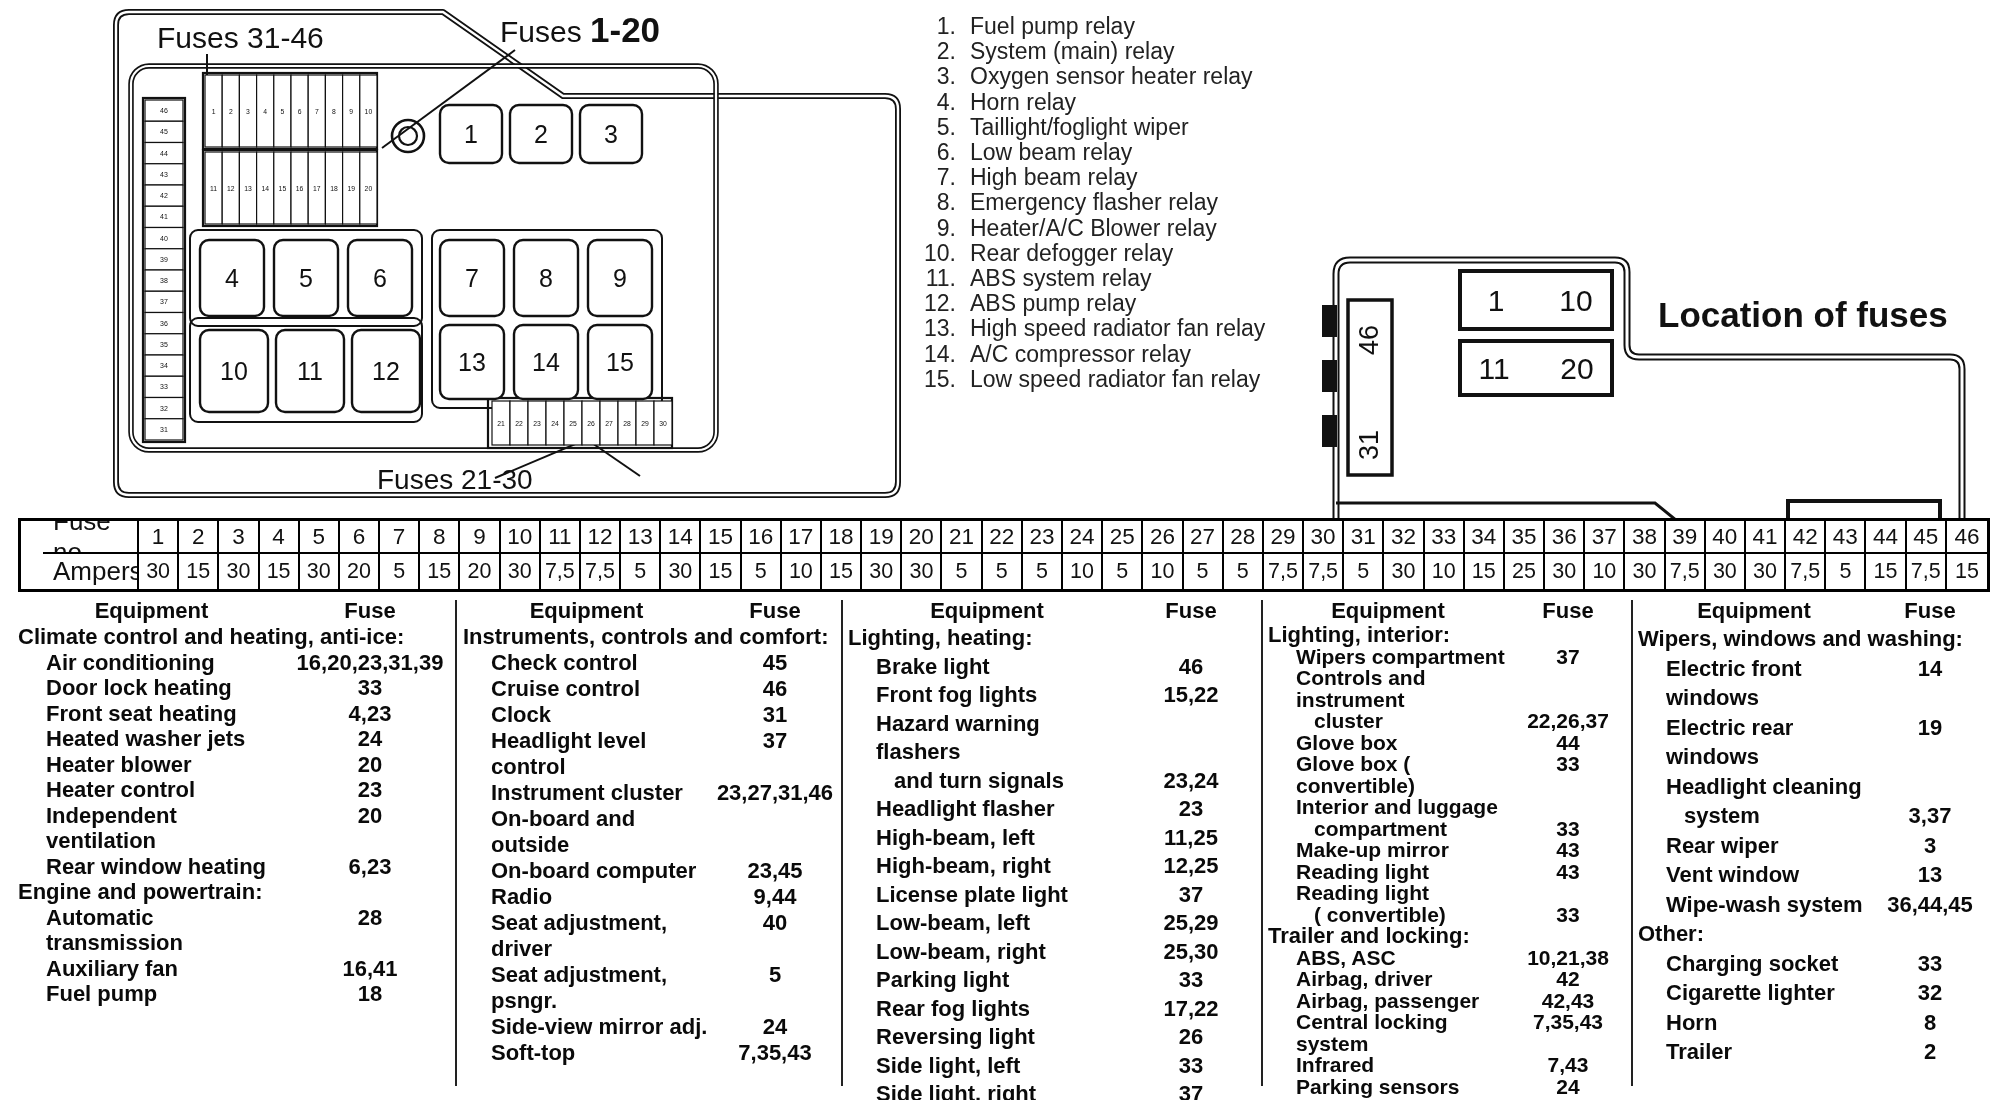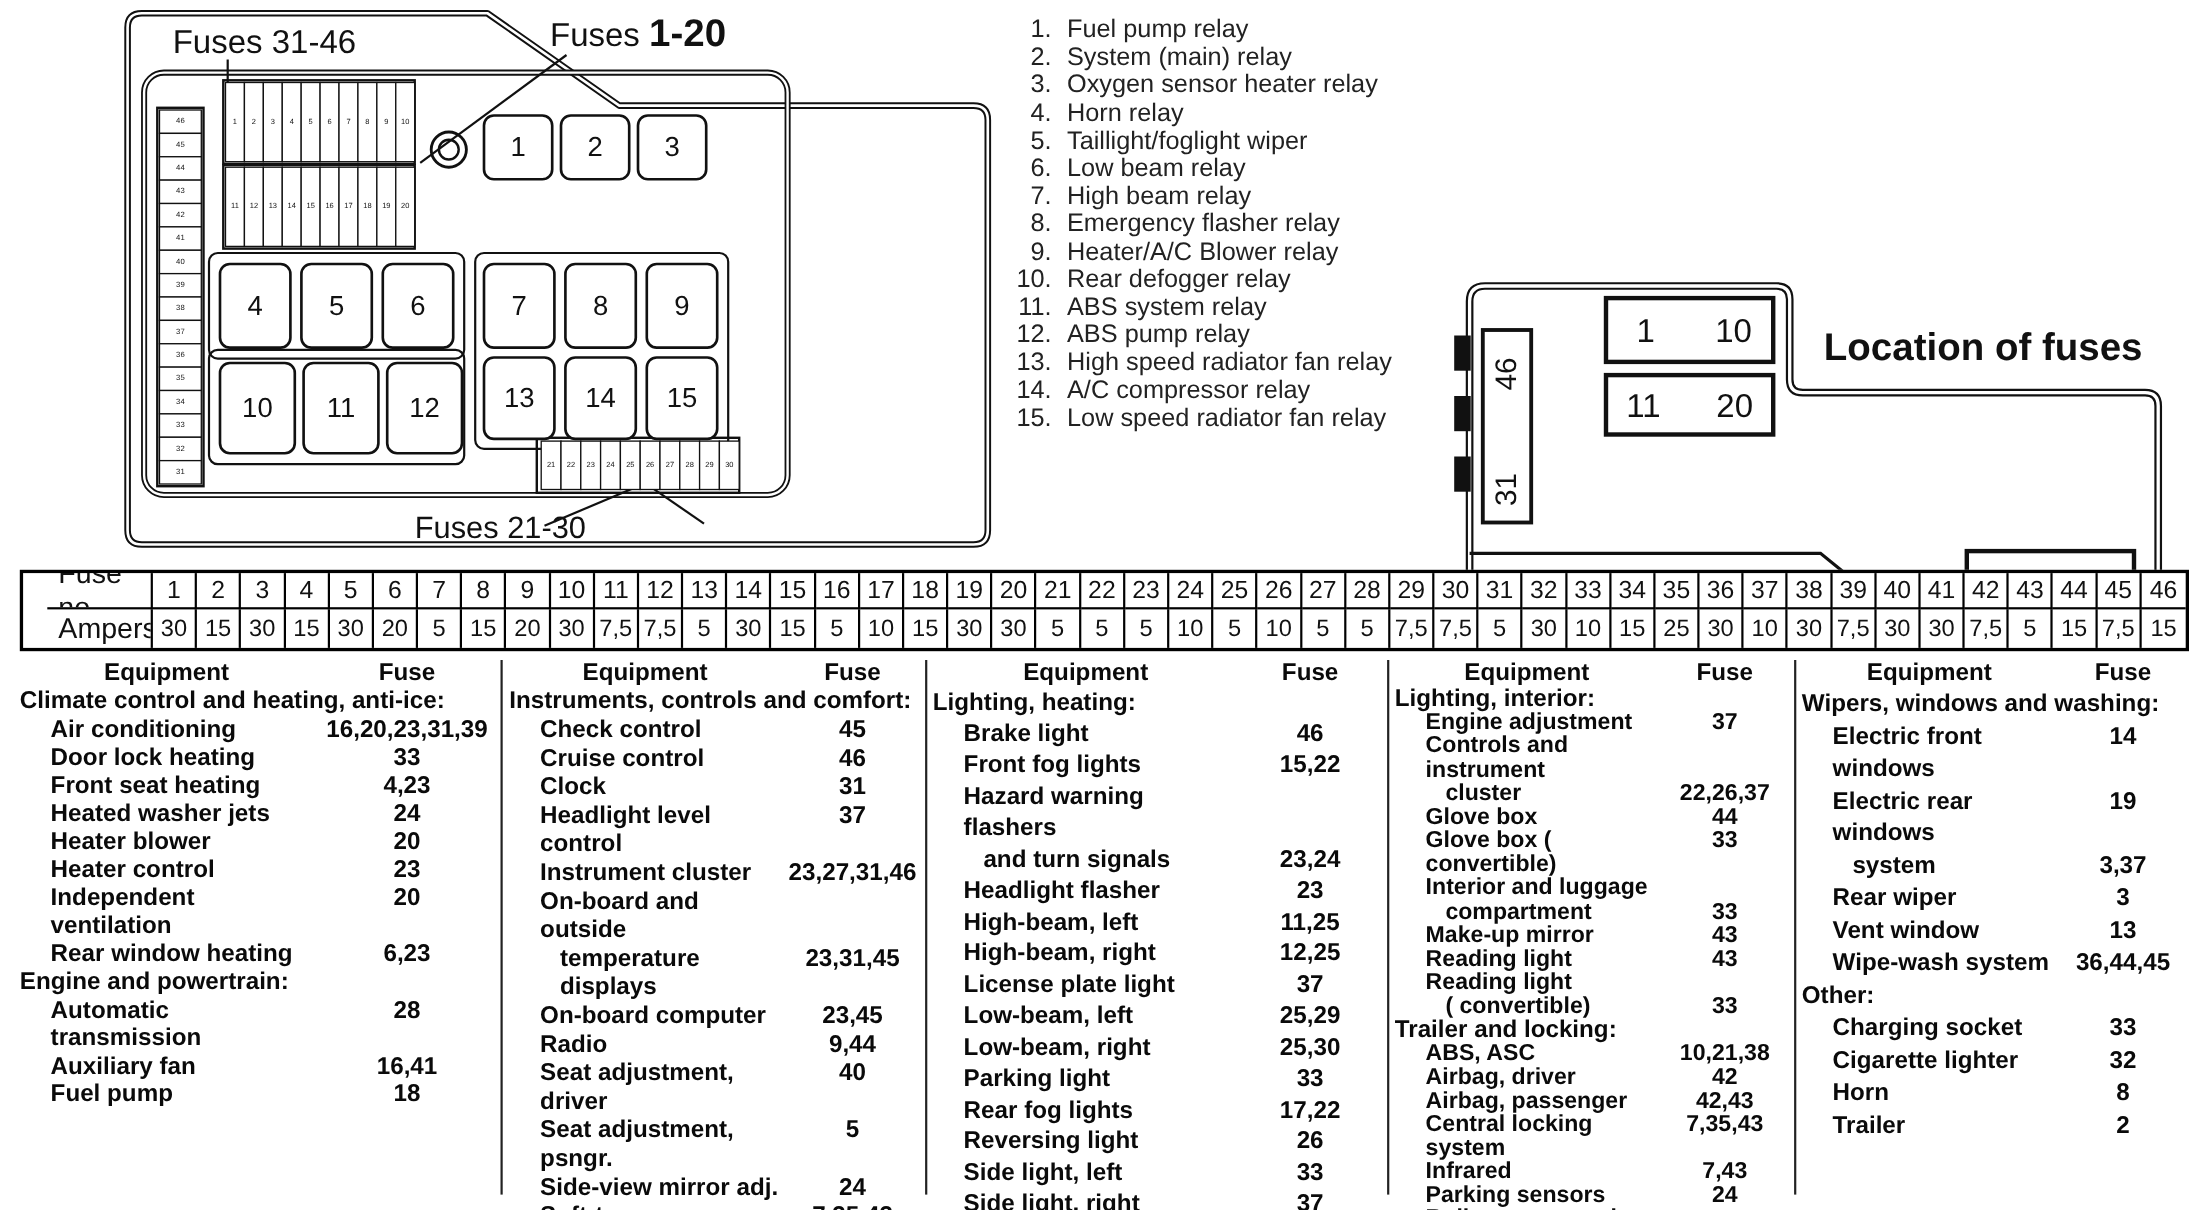--- a/index.html
+++ b/index.html
@@ -492,24 +492,20 @@
     </div>
     <div class="eq-row">
       <span class="lbl">Instrument cluster</span>
       <span class="fv" style="width: 130px;">23,27,31,46</span>
     </div>
     <div class="eq-row">
       <span class="lbl">On-board and outside</span>
       <span class="fv" style="width: 130px;"></span>
     </div>
     <div class="eq-row">
-      <span class="lbl cont">temperature displays</span>
-      <span class="fv" style="width: 130px;">23,31,45</span>
-    </div>
-    <div class="eq-row">
       <span class="lbl">On-board computer</span>
       <span class="fv" style="width: 130px;">23,45</span>
     </div>
     <div class="eq-row">
       <span class="lbl">Radio</span>
       <span class="fv" style="width: 130px;">9,44</span>
     </div>
     <div class="eq-row">
       <span class="lbl">Seat adjustment, driver</span>
       <span class="fv" style="width: 130px;">40</span>
@@ -594,21 +590,21 @@
       <span class="fv" style="width: 130px;">37</span>
     </div>
   </div>
 <div class="eq-col col-f4" id="eq-col-3" style="left:1268px;width:360px;">
     <div class="eq-head">
       <span class="he">Equipment</span>
       <span class="hf" style="width: 120px;">Fuse</span>
     </div>
     <div class="eq-sec-title">Lighting, interior:</div>
     <div class="eq-row">
-      <span class="lbl">Engine adjustment</span>
+      <span class="lbl">Wipers compartment</span>
       <span class="fv" style="width: 120px;">37</span>
     </div>
     <div class="eq-row">
       <span class="lbl">Controls and instrument</span>
       <span class="fv" style="width: 120px;"></span>
     </div>
     <div class="eq-row">
       <span class="lbl cont">cluster</span>
       <span class="fv" style="width: 120px;">22,26,37</span>
     </div>
@@ -682,20 +678,24 @@
     <div class="eq-sec-title">Wipers, windows and washing:</div>
     <div class="eq-row">
       <span class="lbl">Electric front windows</span>
       <span class="fv" style="width: 120px;">14</span>
     </div>
     <div class="eq-row">
       <span class="lbl">Electric rear windows</span>
       <span class="fv" style="width: 120px;">19</span>
     </div>
     <div class="eq-row">
+      <span class="lbl">Headlight cleaning</span>
+      <span class="fv" style="width: 120px;"></span>
+    </div>
+    <div class="eq-row">
       <span class="lbl cont">system</span>
       <span class="fv" style="width: 120px;">3,37</span>
     </div>
     <div class="eq-row">
       <span class="lbl">Rear wiper</span>
       <span class="fv" style="width: 120px;">3</span>
     </div>
     <div class="eq-row">
       <span class="lbl">Vent window</span>
       <span class="fv" style="width: 120px;">13</span>

